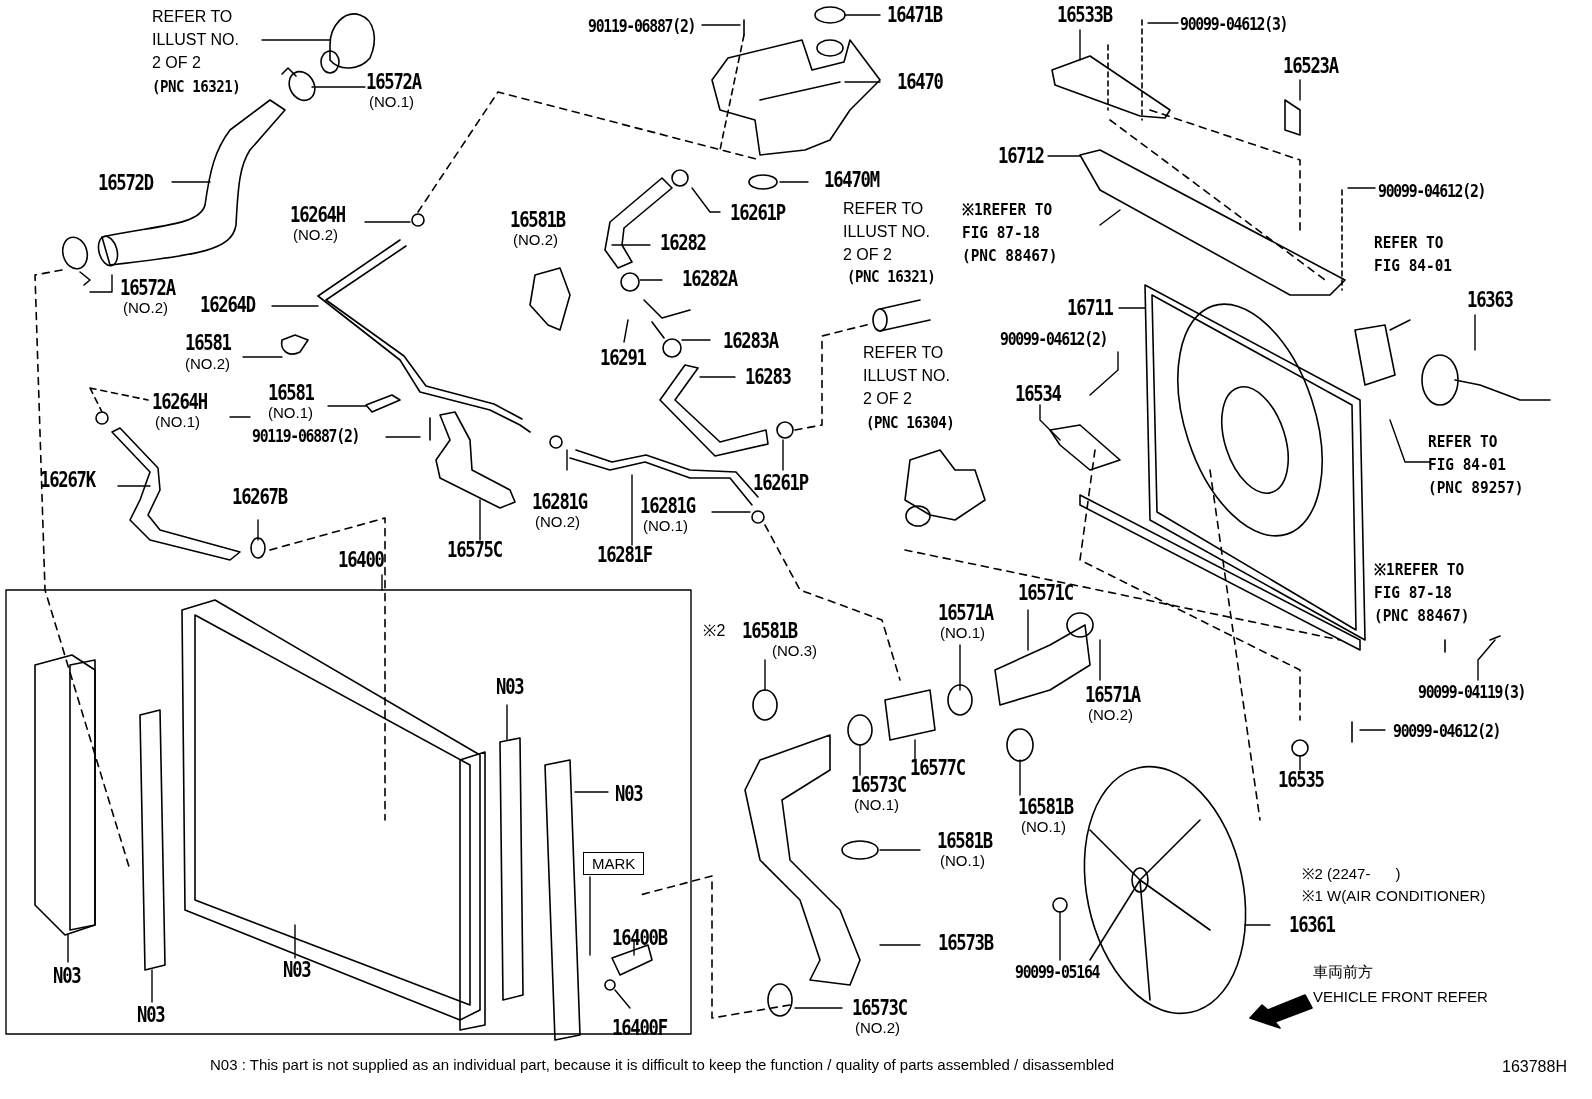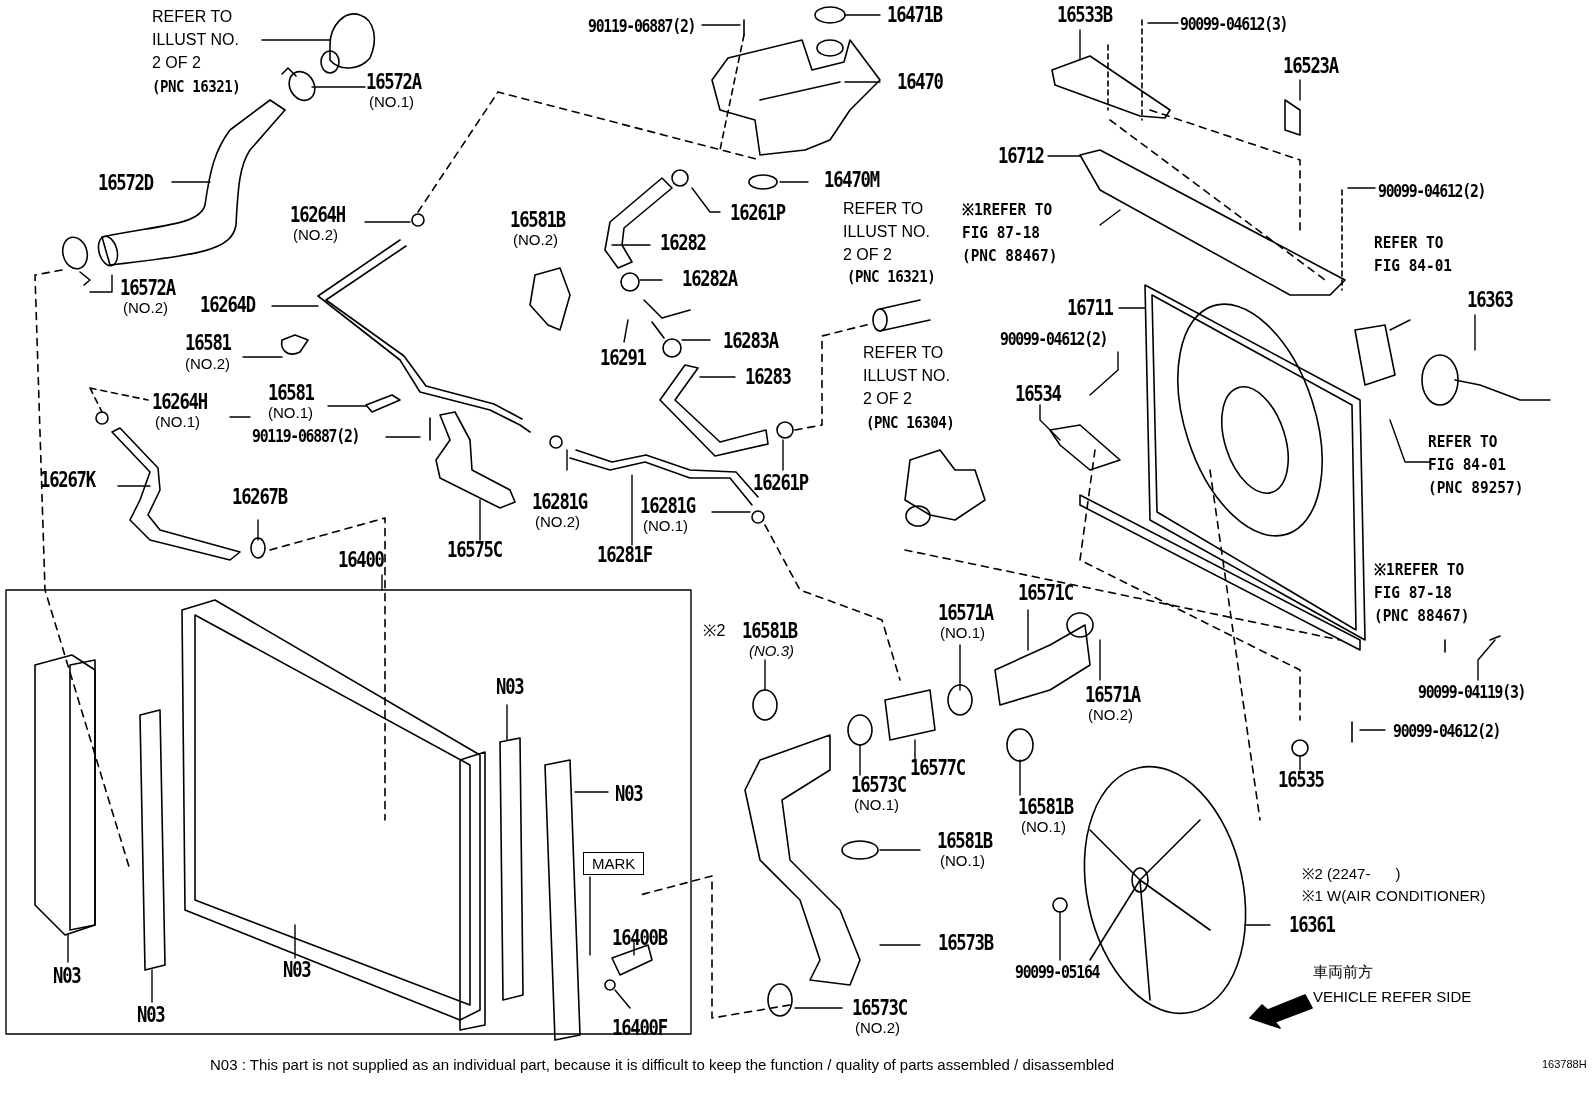--- a/index.html
+++ b/index.html
@@ -305,21 +305,21 @@
 <div class="lbl" style="left:1067px;top:298px;">16711</div>
 <div class="lbl" style="left:1000px;top:330px;font-size:18px;">90099-04612(2)</div>
 <div class="lbl" style="left:1015px;top:384px;">16534</div>
 <div class="lbl" style="left:1418px;top:683px;font-size:18px;">90099-04119(3)</div>
 <div class="lbl" style="left:1393px;top:722px;font-size:18px;">90099-04612(2)</div>
 <div class="lbl" style="left:1278px;top:770px;">16535</div>
 
 <div class="lbl" style="left:338px;top:550px;">16400</div>
 <div class="sub" style="left:703px;top:623px;font-size:16px;">※2</div>
 <div class="lbl" style="left:742px;top:621px;">16581B</div>
-<div class="sub" style="left:749px;top:643px;font-style:italic;">(NO.3)</div>
+<div class="sub" style="left:772px;top:643px;">(NO.3)</div>
 <div class="lbl" style="left:938px;top:603px;">16571A</div>
 <div class="sub" style="left:940px;top:625px;">(NO.1)</div>
 <div class="lbl" style="left:1018px;top:583px;">16571C</div>
 <div class="lbl" style="left:1085px;top:685px;">16571A</div>
 <div class="sub" style="left:1088px;top:707px;">(NO.2)</div>
 <div class="lbl" style="left:851px;top:775px;">16573C</div>
 <div class="sub" style="left:854px;top:797px;">(NO.1)</div>
 <div class="lbl" style="left:910px;top:758px;">16577C</div>
 <div class="lbl" style="left:1018px;top:797px;">16581B</div>
 <div class="sub" style="left:1021px;top:819px;">(NO.1)</div>
@@ -336,16 +336,16 @@
 <div class="lbl" style="left:53px;top:966px;">N03</div>
 <div class="lbl" style="left:137px;top:1005px;">N03</div>
 <div class="lbl" style="left:283px;top:960px;">N03</div>
 <div class="mark" style="left:583px;top:852px;">MARK</div>
 <div class="lbl" style="left:612px;top:928px;">16400B</div>
 <div class="lbl" style="left:612px;top:1018px;">16400F</div>
 
 <div class="footer" style="left:1302px;top:885px;">※1 W(AIR CONDITIONER)</div>
 <div class="footer" style="left:1302px;top:863px;white-space:pre;">※2 (2247-      )</div>
 <div class="footer" style="left:1313px;top:963px;font-family:Liberation Serif, serif;">車両前方</div>
-<div class="footer" style="left:1313px;top:988px;">VEHICLE REFER SIDE</div>
+<div class="footer" style="left:1313px;top:988px;">VEHICLE FRONT REFER</div>
 
 <div class="footer" style="left:210px;top:1056px;">N03 : This part is not supplied as an individual part, because it is difficult to keep the function / quality of parts assembled / disassembled</div>
-<div class="footer" style="left:1502px;top:1058px;font-size:11px;margin-left:40px;">163788H</div>
+<div class="footer" style="left:1502px;top:1058px;font-size:16px;">163788H</div>
 
 </body></html>

